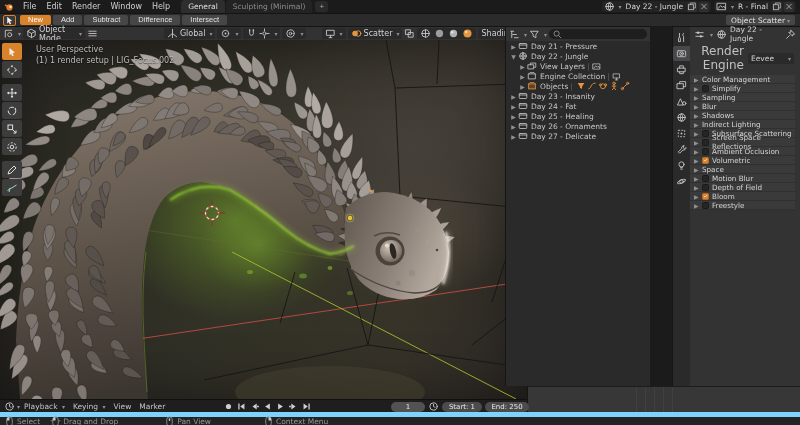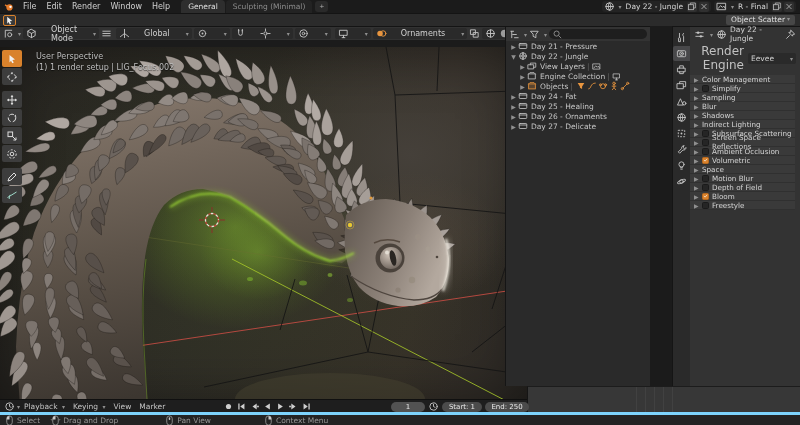--- a/index.html
+++ b/index.html
@@ -18,26 +18,26 @@
   .ws-add{height:11px;width:13px;border:none;background:#2a2a2a;color:#aaa;font-size:8px;line-height:10px;border-radius:3px;padding:0;margin-left:2px;}
   .tb-right{margin-left:auto;display:flex;align-items:center;gap:3px;padding-right:4px;}
   .id-field{display:flex;align-items:center;background:#232323;border-radius:3px;height:11px;padding:0 2px;gap:2px;font-size:7.5px;color:#d5d5d5;}
   .id-field .val{padding:0 2px;}
   .mini-btn{display:inline-flex;width:10px;height:10px;align-items:center;justify-content:center;background:#303030;border-radius:2px;}
   
   #toolsettings{left:0;top:13px;width:800px;height:13px;background:#2b2b2b;display:flex;align-items:center;border-top:1px solid #141414;}
   .tool-chip{width:13px;height:11px;margin:0 4px 0 3px;border:1px solid #d9822c;border-radius:2px;background:#3a3a3a;display:inline-flex;align-items:center;justify-content:center;}
   .ts-btn{height:10px;line-height:10px;padding:0 8px;font-size:7.5px;border-radius:2px;background:#474747;color:#e2e2e2;margin-right:2px;border:none;}
   .ts-btn.active{background:#d9822c;color:#fff;}
-  .ts-right{margin-left:auto;margin-right:5px;background:#474747;border-radius:2px;height:10px;padding:0 5px;font-size:7.5px;color:#e2e2e2;display:flex;}
+  .ts-right{margin-left:auto;margin-right:5px;background:#474747;border-radius:2px;height:10px;padding:0 5px;font-size:7.5px;color:#e2e2e2;display:flex;align-items:center;}
   
   #vp-header{left:0;top:26px;width:527px;height:14px;background:#323232;display:flex;align-items:center;font-size:8px;border-top:1px solid #141414;gap:2px;padding:0 3px;}
-  .dd{display:flex;align-items:center;background:#2a2a2a;border-radius:2px;height:11px;padding:0 3px;color:#d0d0d0;gap:14px;}
+  .dd{display:flex;align-items:center;background:#2a2a2a;border-radius:2px;height:11px;padding:0 3px;color:#d0d0d0;gap:2px;}
   
-  #viewport{left:0;top:47px;width:527px;height:359px;
+  #viewport{left:0;top:40px;width:527px;height:359px;
     background:
       radial-gradient(90px 70px at 412px 195px, rgba(88,76,64,.55), rgba(0,0,0,0) 100%),
       radial-gradient(260px 200px at 78% 30%, #45403a 0%, rgba(69,64,58,0) 72%),
       radial-gradient(420px 340px at 45% 52%, rgba(66,88,30,.22), rgba(0,0,0,0) 70%),
       linear-gradient(100deg,#262420 0%, #2e2b27 40%, #363029 78%, #2c2925 100%);
     box-shadow:inset 0 0 60px rgba(0,0,0,.45);}
   #scene-svg{position:absolute;left:0;top:0;}
   #vp-toolbar{position:absolute;left:2px;top:3px;display:flex;flex-direction:column;gap:1px;}
   .vp-tool{width:20px;height:17px;background:#3d3d3d;border-radius:2px;display:flex;align-items:center;justify-content:center;border:none;padding:0;}
   .vp-tool.active{background:#d9822c;}
@@ -70,21 +70,21 @@
   
   #bottom-strip{left:527px;top:386px;width:273px;height:26px;background:#373737;border-left:1px solid #151515;border-top:1px solid #1c1c1c;}
   #bottom-strip .ruler{position:absolute;left:108px;top:0;width:40px;height:26px;
       background:repeating-linear-gradient(90deg,#414141 0 1px, rgba(0,0,0,0) 1px 9px);}
   #timeline{left:0;top:399px;width:527px;height:13px;background:#1e1e1e;display:flex;align-items:center;font-size:7.5px;border-top:1px solid #101010;}
   .tl-menu{padding:0 4px;color:#c4c4c4;}
   #transport{position:absolute;left:222px;top:0;height:13px;display:flex;align-items:center;}
   .tr-btn{width:13px;height:12px;border:none;background:transparent;padding:0;display:flex;align-items:center;justify-content:center;}
   #tl-fields{position:absolute;left:391px;top:1px;height:11px;display:flex;align-items:center;gap:3px;}
   .tl-field{height:10px;border-radius:5px;background:#4b4b4b;color:#e8e8e8;font-size:7px;display:flex;align-items:center;justify-content:center;}
-  #statusbar{left:0;top:412px;width:800px;height:13px;background:#232323;display:flex;align-items:center;font-size:7.5px;color:#969696;border-top:3px solid #7dd3fc;}
+  #statusbar{left:0;top:412px;width:800px;height:13px;background:#232323;display:flex;align-items:center;font-size:7.5px;color:#969696;border-top:5px solid #7dd3fc;}
   .hint{display:flex;align-items:center;gap:2px;}
   #status-stats{margin-left:auto;padding-right:6px;font-size:7px;color:#8c8c8c;white-space:nowrap;}
 </style>
 </head>
 <body>
 
 <div id="app">
 
   <div id="topbar" class="abs">
     <span class="i" style="margin:0 3px 0 4px">
@@ -151,20 +151,27 @@
       </div>
     </div>
   </div>
 
   <div id="toolsettings" class="abs">
     <span class="tool-chip">
         <svg viewBox="0 0 12 12" width="11" height="11">
           <path d="M3.5 2l5.5 4.5-2.6.4 1.4 2.6-1.5.8-1.3-2.6-1.5 1.8z" fill="#f0f0f0"></path>
         </svg>
       </span>
+    <div id="brush-btns" class="flex">
+        <button class="ts-btn active">New</button>
+        <button class="ts-btn">Add</button>
+        <button class="ts-btn">Subtract</button>
+        <button class="ts-btn">Difference</button>
+        <button class="ts-btn">Intersect</button>
+      </div>
     <div class="ts-right">
       <span>Object Scatter</span>
         <span class="chev">▾</span>
     </div>
   </div>
 
   <div id="vp-header" class="abs">
     <span class="i">
         <svg viewBox="0 0 12 12" width="11" height="11">
           <path d="M2.5 10V2.5h7" stroke="#c4c4c4" fill="none" stroke-width="1" stroke-linecap="round" stroke-linejoin="round"></path>
@@ -239,21 +246,21 @@
         </span>
         <span class="chev">▾</span>
     </div>
     <div class="dd">
       <span class="i">
           <svg viewBox="0 0 12 12" width="11" height="11">
             <circle cx="4.4" cy="6" r="3" fill="#e8953f"></circle>
             <circle cx="7.8" cy="6" r="3" stroke="#e8953f" fill="none" stroke-width="1" stroke-linecap="round" stroke-linejoin="round"></circle>
           </svg>
         </span>
-      <span>Ornaments</span>
+      <span>Scatter</span>
         <span class="chev">▾</span>
     </div>
     <span class="i">
         <svg viewBox="0 0 12 12" width="11" height="11">
           <rect x="2" y="2" width="5" height="5" stroke="#c4c4c4" fill="none" stroke-width="1" stroke-linecap="round" stroke-linejoin="round"></rect>
           <rect x="5" y="5" width="5" height="5" stroke="#c4c4c4" fill="none" stroke-width="1" stroke-linecap="round" stroke-linejoin="round"></rect>
         </svg>
       </span>
     <div class="dd" style="gap:3px">
       <span class="i">
@@ -784,20 +791,30 @@
           </span>
         </div>
         <div class="ol-row" style="padding-left: 3px;">
           <span class="ol-caret">▶</span>
           <span class="i" style="margin-right:3px">
             <svg viewBox="0 0 12 12" width="10" height="10">
               <rect x="1.5" y="3" width="9" height="6" rx="1" stroke="#c4c4c4" fill="none" stroke-width="1" stroke-linecap="round" stroke-linejoin="round"></rect>
               <path d="M1.5 4.8h9" stroke="#c4c4c4" fill="none" stroke-width="1" stroke-linecap="round" stroke-linejoin="round"></path>
             </svg>
           </span>
+          <span>Day 23 - Insanity</span>
+        </div>
+        <div class="ol-row" style="padding-left: 3px;">
+          <span class="ol-caret">▶</span>
+          <span class="i" style="margin-right:3px">
+            <svg viewBox="0 0 12 12" width="10" height="10">
+              <rect x="1.5" y="3" width="9" height="6" rx="1" stroke="#c4c4c4" fill="none" stroke-width="1" stroke-linecap="round" stroke-linejoin="round"></rect>
+              <path d="M1.5 4.8h9" stroke="#c4c4c4" fill="none" stroke-width="1" stroke-linecap="round" stroke-linejoin="round"></path>
+            </svg>
+          </span>
           <span>Day 24 - Fat</span>
         </div>
         <div class="ol-row" style="padding-left: 3px;">
           <span class="ol-caret">▶</span>
           <span class="i" style="margin-right:3px">
             <svg viewBox="0 0 12 12" width="10" height="10">
               <rect x="1.5" y="3" width="9" height="6" rx="1" stroke="#c4c4c4" fill="none" stroke-width="1" stroke-linecap="round" stroke-linejoin="round"></rect>
               <path d="M1.5 4.8h9" stroke="#c4c4c4" fill="none" stroke-width="1" stroke-linecap="round" stroke-linejoin="round"></path>
             </svg>
           </span>

